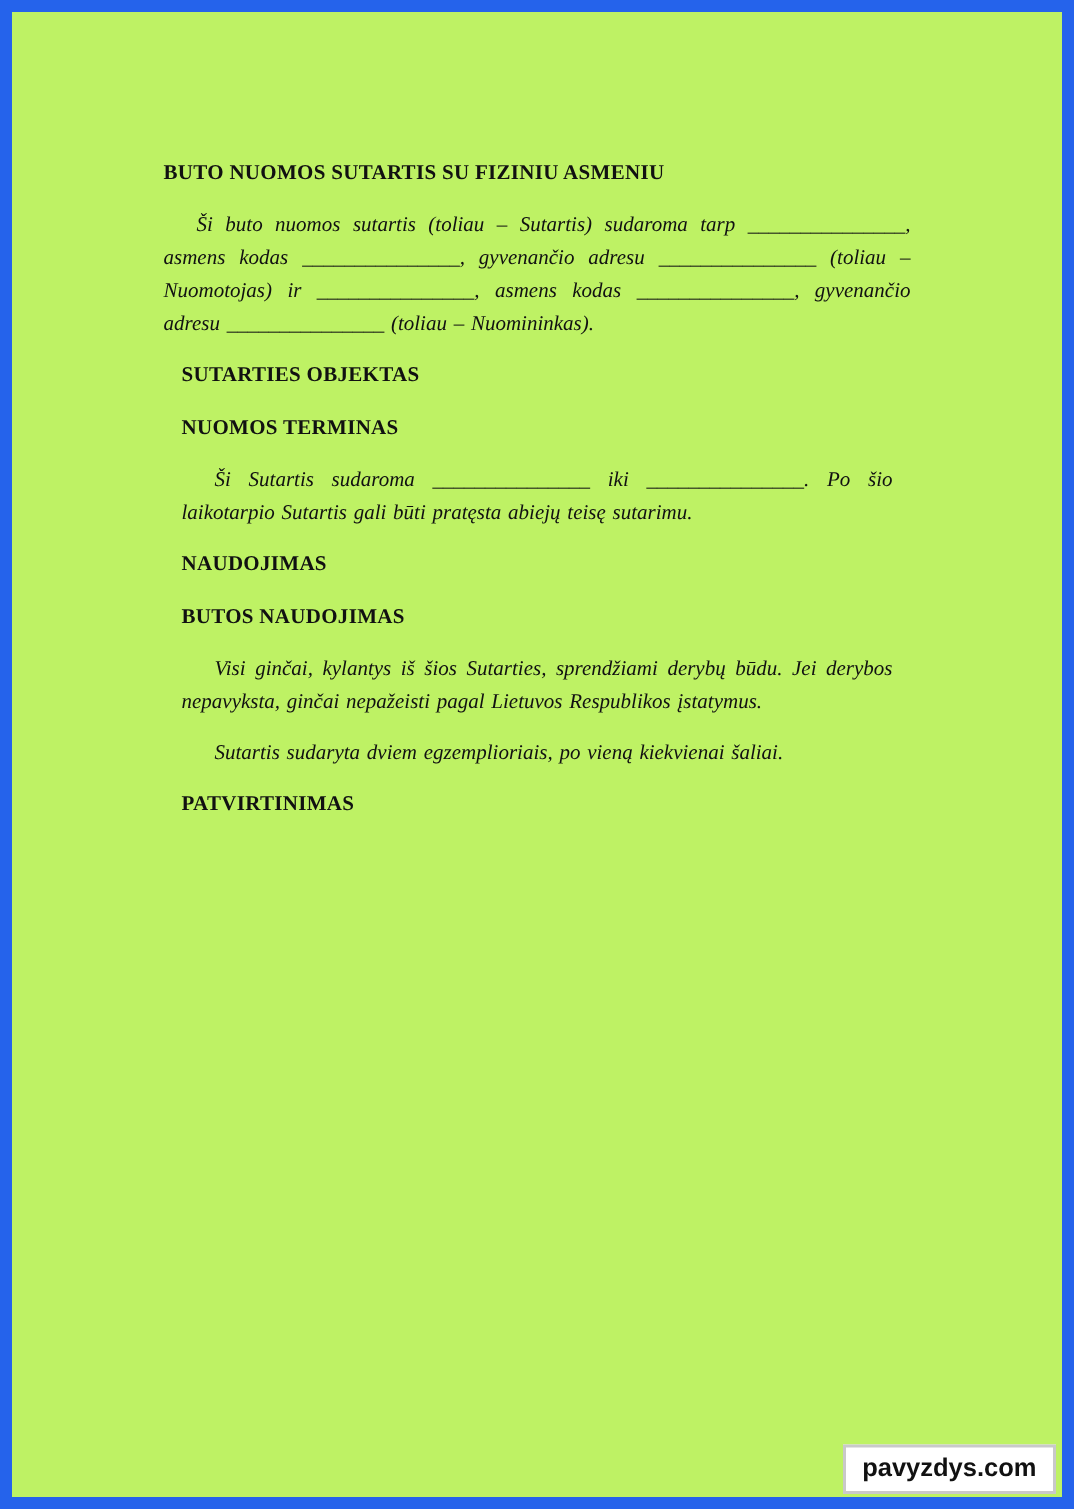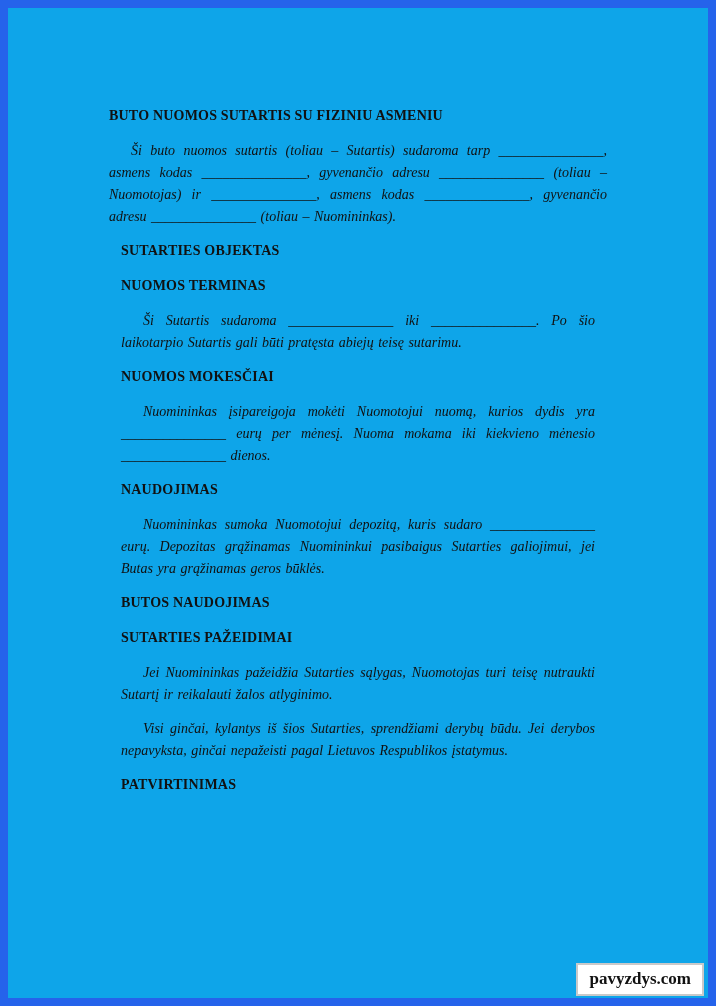--- a/index.html
+++ b/index.html
@@ -11,21 +11,21 @@
     font-family: "Liberation Serif", serif;
     color: #111111;
     overflow: hidden;
   }
   .frame {
     position: relative;
     width: 716px;
     height: 1006px;
     box-sizing: border-box;
     border: 8px solid #2563eb;
-    background: #0ea5e9;
+    background: #bef264;
   }
   .content {
     box-sizing: border-box;
     padding: 97px 101px 0 101px;
   }
   .doc-title, .heading {
     font-size: 14px;
     line-height: 22px;
     font-weight: bold;
     margin: 0 0 13px 0;
@@ -41,21 +41,21 @@
     font-style: italic;
   }
   .section { margin: 12px; }
   .badge {
     position: absolute;
     right: 4px;
     bottom: 2px;
     background: #ffffff;
     border: 2px solid #c9c9c9;
     padding: 4px 11px 5px 11px;
-    font-family: Liberation Serif, serif;
+    font-family: Liberation Sans, sans-serif;
     font-weight: bold;
     font-size: 17px;
     color: #111111;
     line-height: 20px;
   }
 </style>
 </head>
 <body>
 
 <div class="frame" style="border-color: rgb(37, 99, 235);">
@@ -67,48 +67,34 @@
     <h2 class="heading">SUTARTIES OBJEKTAS</h2>
   </section>
 
   <section class="section">
     <h2 class="heading">NUOMOS TERMINAS</h2>
     <div>
             <p class="para">Ši Sutartis sudaroma _______________ iki _______________. Po šio laikotarpio Sutartis gali būti pratęsta abiejų teisę sutarimu.</p>
           </div>
   </section>
 
-  <section class="section">
-    <h2 class="heading">NUOMOS MOKESČIAI</h2>
-    <div>
-            <p class="para">Nuomininkas įsipareigoja mokėti Nuomotojui nuomą, kurios dydis yra _______________ eurų per mėnesį. Nuoma mokama iki kiekvieno mėnesio _______________ dienos.</p>
-          </div>
-  </section>
 
   <section class="section">
     <h2 class="heading">NAUDOJIMAS</h2>
-    <div>
-            <p class="para">Nuomininkas sumoka Nuomotojui depozitą, kuris sudaro _______________ eurų. Depozitas grąžinamas Nuomininkui pasibaigus Sutarties galiojimui, jei Butas yra grąžinamas geros būklės.</p>
-          </div>
   </section>
 
   <section class="section">
     <h2 class="heading">BUTOS NAUDOJIMAS</h2>
   </section>
 
-  <section class="section">
-    <h2 class="heading">SUTARTIES PAŽEIDIMAI</h2>
-    <div>
-            <p class="para">Jei Nuomininkas pažeidžia Sutarties sąlygas, Nuomotojas turi teisę nutraukti Sutartį ir reikalauti žalos atlyginimo.</p>
-          </div>
-  </section>
 
   <section class="section">
     <div>
             <p class="para">Visi ginčai, kylantys iš šios Sutarties, sprendžiami derybų būdu. Jei derybos nepavyksta, ginčai nepažeisti pagal Lietuvos Respublikos įstatymus.</p>
+            <p class="para">Sutartis sudaryta dviem egzemplioriais, po vieną kiekvienai šaliai.</p>
           </div>
   </section>
 
   <section class="section">
     <h2 class="heading">PATVIRTINIMAS</h2>
     <div></div>
   </section>
 </div>
   </div>
   <div class="badge" style="border-color: rgb(201, 201, 201);">pavyzdys.com</div>

